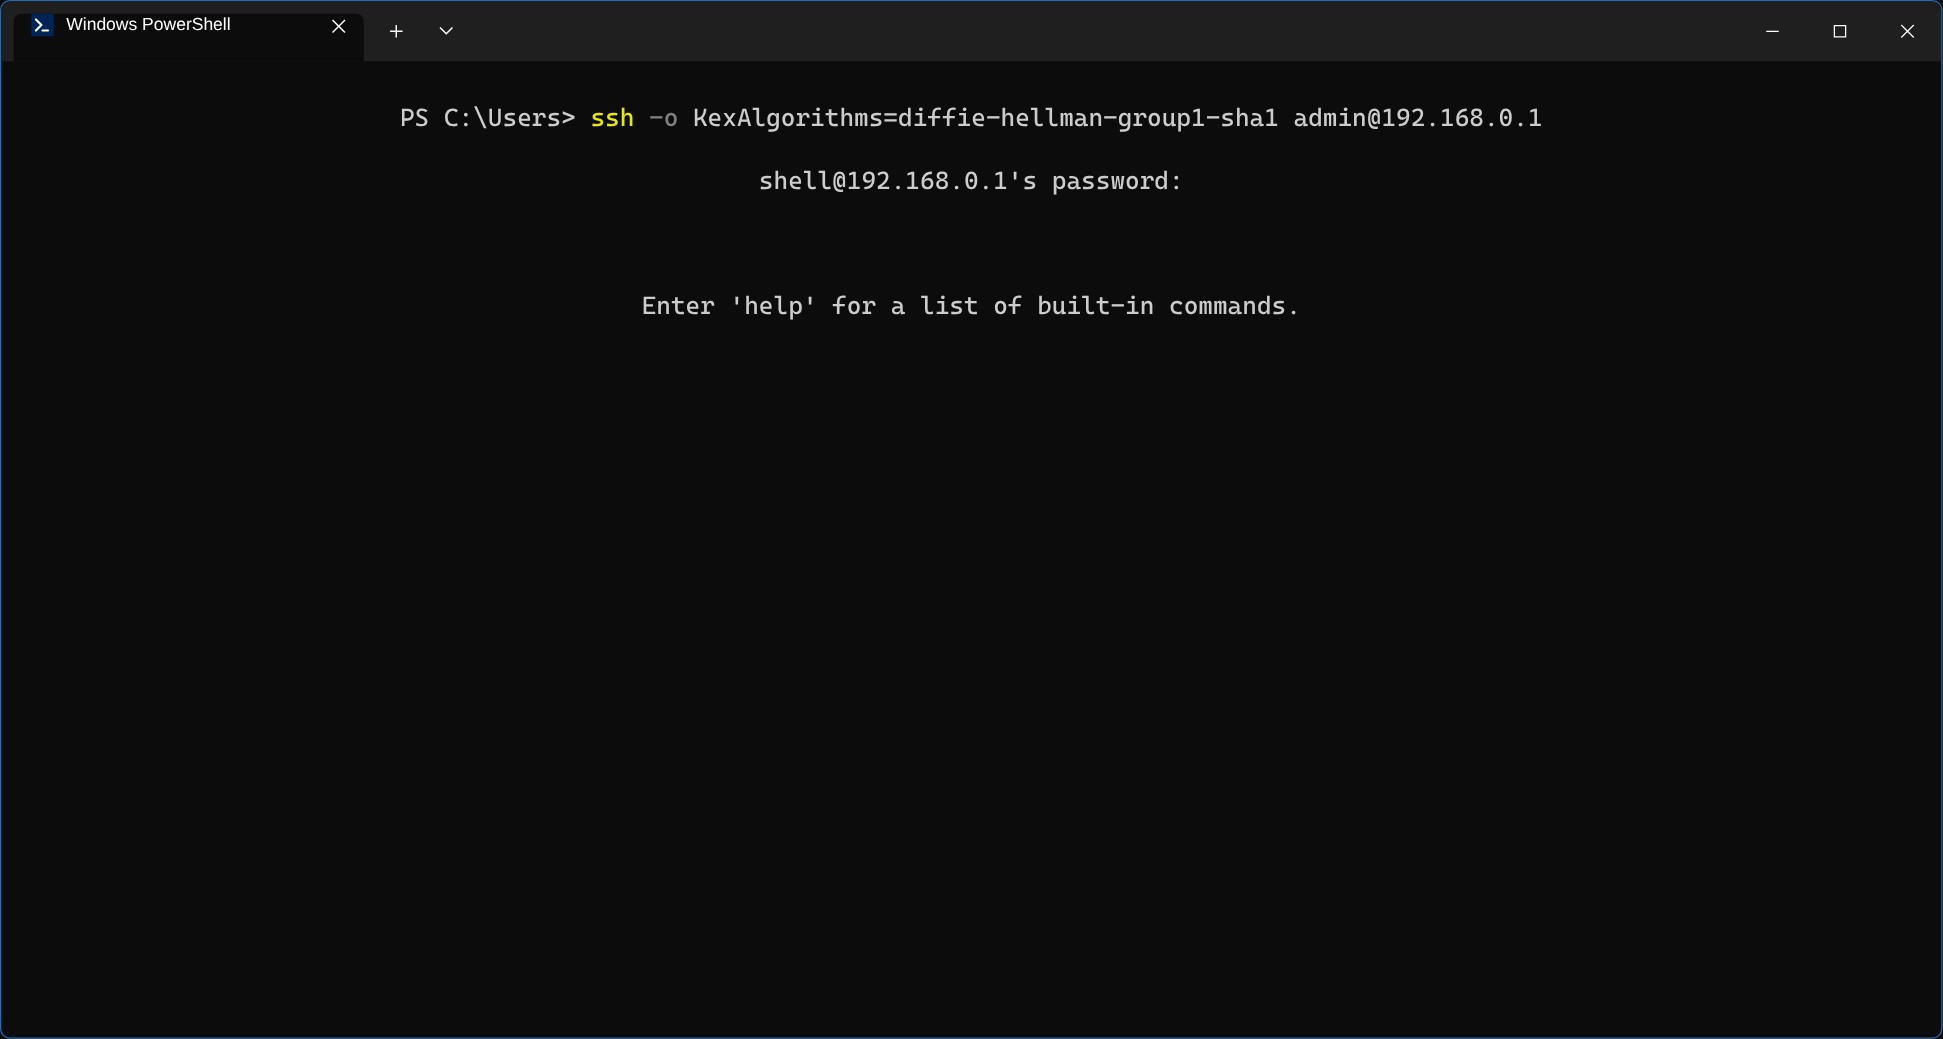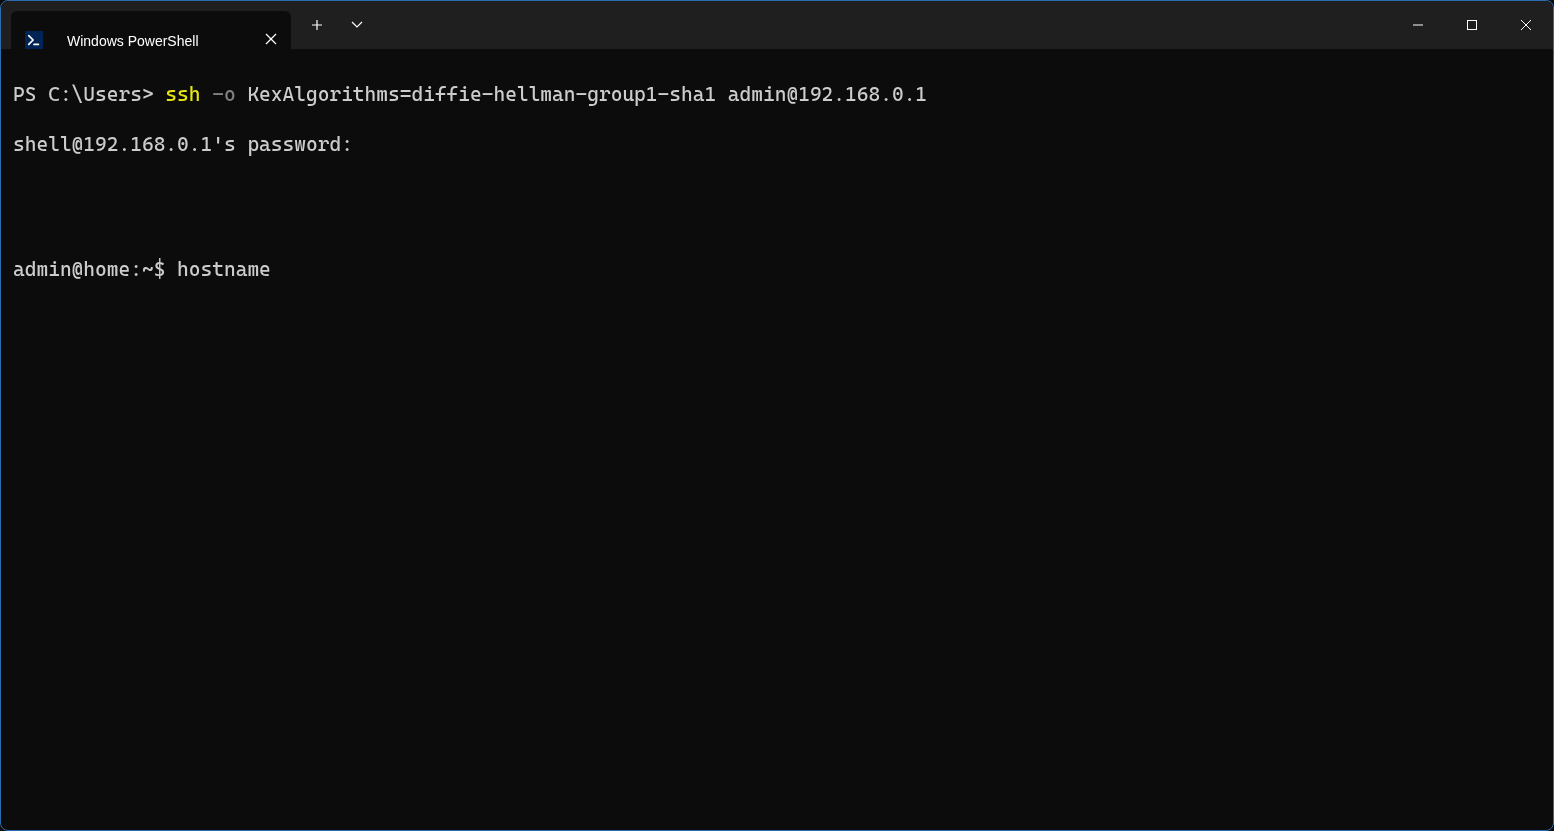--- a/index.html
+++ b/index.html
@@ -23,26 +23,26 @@
       align-items: center;
       border-top-left-radius: 8px;
       border-top-right-radius: 8px;
     }
     .tab {
       height: 38px;
       margin-top: 10px;
       margin-left: 10px;
       background: #0c0c0c;
       display: flex;
-      align-items: flex-end;
+      align-items: flex-start;
       padding: 0 10px 0 14px;
       border-top-left-radius: 6px;
       border-top-right-radius: 6px;
       min-width: 280px;
-      gap: 24px;
+      gap: 10px;
     }
     .tab-icon {
       width: 18px;
       height: 18px;
       background: #012456;
       display: inline-flex;
       align-items: center;
       justify-content: center;
       flex-shrink: 0;
     }
@@ -96,20 +96,21 @@
       color: #ffffff;
       cursor: pointer;
     }
     .terminal-body {
       padding: 8px 12px;
       color: #cccccc;
       font-size: 20px;
       line-height: 1.25;
       white-space: pre;
       font-family: 'Cascadia Code', 'Cascadia Mono', 'Consolas', monospace;
+      text-align: center;
     }
     .line {
       display: block;
     }
     .cmd-yellow {
       color: #e5e510;
     }
     .cmd-gray {
       color: #808080;
     }
@@ -176,15 +177,15 @@
       </svg>
     </div>
   </div>
 </div>
 
 <div class="terminal-body">
 <span class="line"><span>PS C:\Users&gt; </span><span class="cmd-yellow">ssh</span><span class="cmd-gray"> -o</span><span> KexAlgorithms=diffie-hellman-group1-sha1 admin@192.168.0.1</span></span>
 <span class="line">shell@192.168.0.1's password:</span>
 <span class="line"></span>
 <span class="line"></span>
+<span class="line">Enter 'help' for a list of built-in commands.</span>
 <span class="line"></span>
-<span class="line">admin@home:~$ hostname</span>
 </div>
 
 </body></html>

